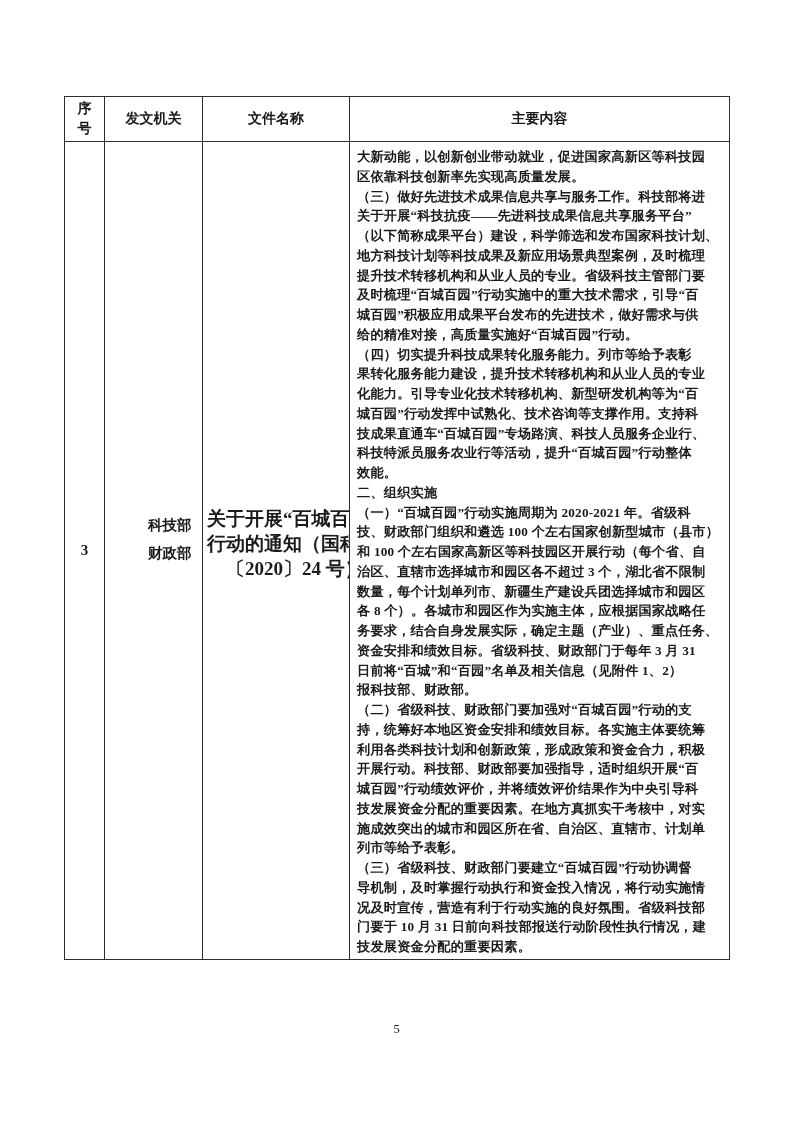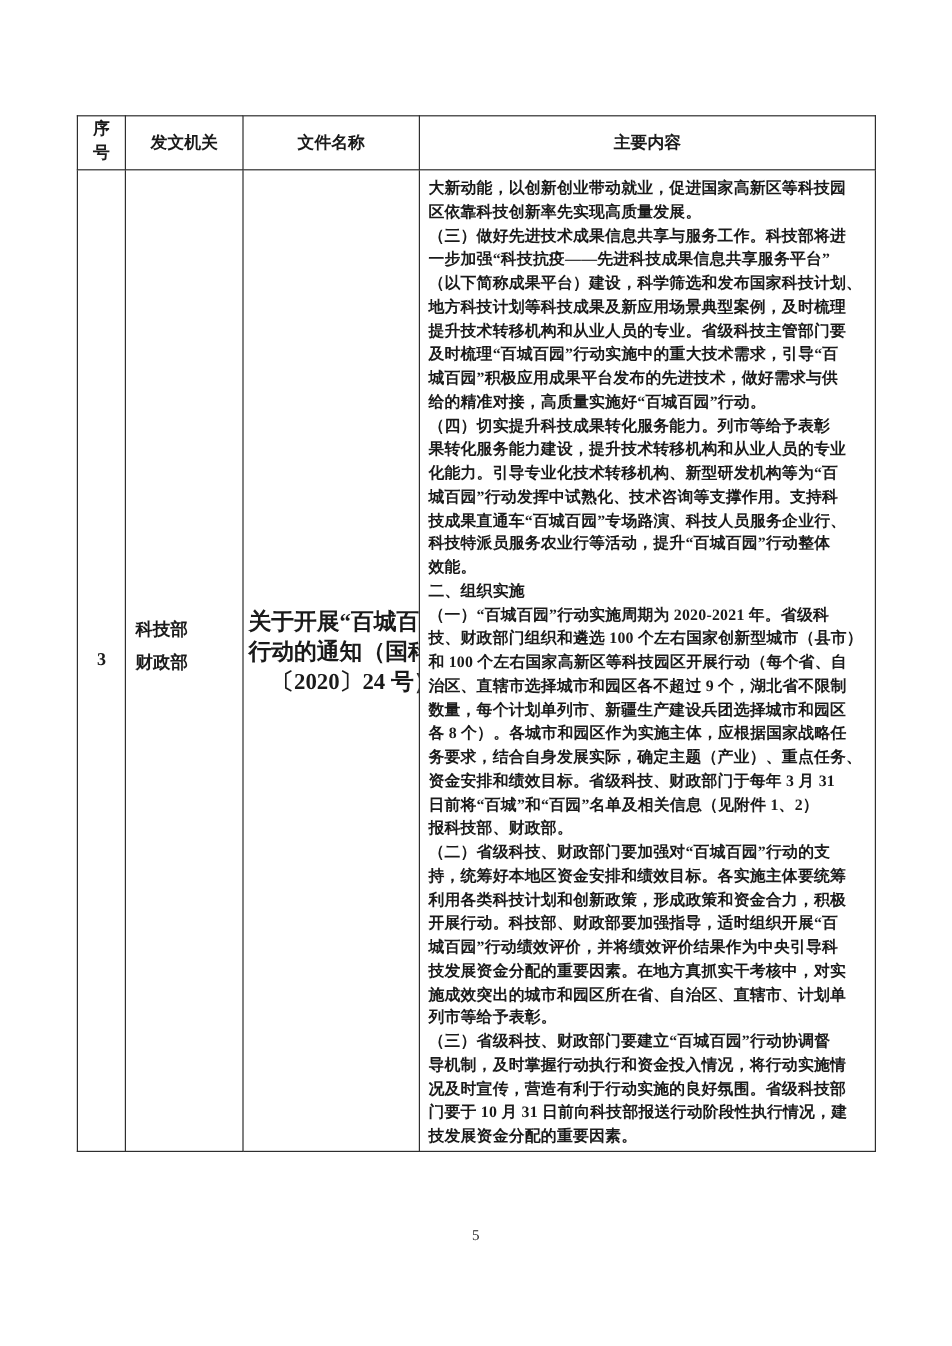--- a/index.html
+++ b/index.html
@@ -48,21 +48,21 @@
     vertical-align: middle;
     font-size: 15px;
     font-weight: bold;
   }
   .td-agency {
     vertical-align: middle;
     padding: 0 2px 24px 8px;
     font-size: 14.5px;
     font-weight: bold;
   }
-  .td-agency .line { line-height: 28px; }
+  .td-agency .line { line-height: 28px; margin-left: 35px; }
   .td-docname {
     vertical-align: middle;
     padding: 0 3px 14px 4px;
     font-size: 19px;
     font-weight: bold;
   }
   .td-docname .line { line-height: 25px; white-space: pre; }
   .td-content {
     vertical-align: top;
     padding: 5px 5px 0 7px;
@@ -115,39 +115,39 @@
           </td>
         <td class="td-docname">
             <div class="line">关于开展“百城百园”</div>
             <div class="line">行动的通知（国科办区</div>
             <div class="line">　〔2020〕24 号）</div>
           </td>
         <td class="td-content">
             <div class="line">大新动能，以创新创业带动就业，促进国家高新区等科技园</div>
             <div class="line">区依靠科技创新率先实现高质量发展。</div>
             <div class="line">（三）做好先进技术成果信息共享与服务工作。科技部将进</div>
-            <div class="line">一步加强“科技抗疫——先进科技成果信息共享服务平台”</div>
+            <div class="line">关于开展“科技抗疫——先进科技成果信息共享服务平台”</div>
             <div class="line">（以下简称成果平台）建设，科学筛选和发布国家科技计划、</div>
             <div class="line">地方科技计划等科技成果及新应用场景典型案例，及时梳理</div>
             <div class="line">提升技术转移机构和从业人员的专业。省级科技主管部门要</div>
             <div class="line">及时梳理“百城百园”行动实施中的重大技术需求，引导“百</div>
             <div class="line">城百园”积极应用成果平台发布的先进技术，做好需求与供</div>
             <div class="line">给的精准对接，高质量实施好“百城百园”行动。</div>
             <div class="line">（四）切实提升科技成果转化服务能力。列市等给予表彰</div>
             <div class="line">果转化服务能力建设，提升技术转移机构和从业人员的专业</div>
             <div class="line">化能力。引导专业化技术转移机构、新型研发机构等为“百</div>
             <div class="line">城百园”行动发挥中试熟化、技术咨询等支撑作用。支持科</div>
             <div class="line">技成果直通车“百城百园”专场路演、科技人员服务企业行、</div>
             <div class="line">科技特派员服务农业行等活动，提升“百城百园”行动整体</div>
             <div class="line">效能。</div>
             <div class="line">二、组织实施</div>
             <div class="line">（一）“百城百园”行动实施周期为 2020-2021 年。省级科</div>
             <div class="line">技、财政部门组织和遴选 100 个左右国家创新型城市（县市）</div>
             <div class="line">和 100 个左右国家高新区等科技园区开展行动（每个省、自</div>
-            <div class="line">治区、直辖市选择城市和园区各不超过 9 个，湖北省不限制</div>
+            <div class="line">治区、直辖市选择城市和园区各不超过 3 个，湖北省不限制</div>
             <div class="line">数量，每个计划单列市、新疆生产建设兵团选择城市和园区</div>
             <div class="line">各 8 个）。各城市和园区作为实施主体，应根据国家战略任</div>
             <div class="line">务要求，结合自身发展实际，确定主题（产业）、重点任务、</div>
             <div class="line">资金安排和绩效目标。省级科技、财政部门于每年 3 月 31</div>
             <div class="line">日前将“百城”和“百园”名单及相关信息（见附件 1、2）</div>
             <div class="line">报科技部、财政部。</div>
             <div class="line">（二）省级科技、财政部门要加强对“百城百园”行动的支</div>
             <div class="line">持，统筹好本地区资金安排和绩效目标。各实施主体要统筹</div>
             <div class="line">利用各类科技计划和创新政策，形成政策和资金合力，积极</div>
             <div class="line">开展行动。科技部、财政部要加强指导，适时组织开展“百</div>

